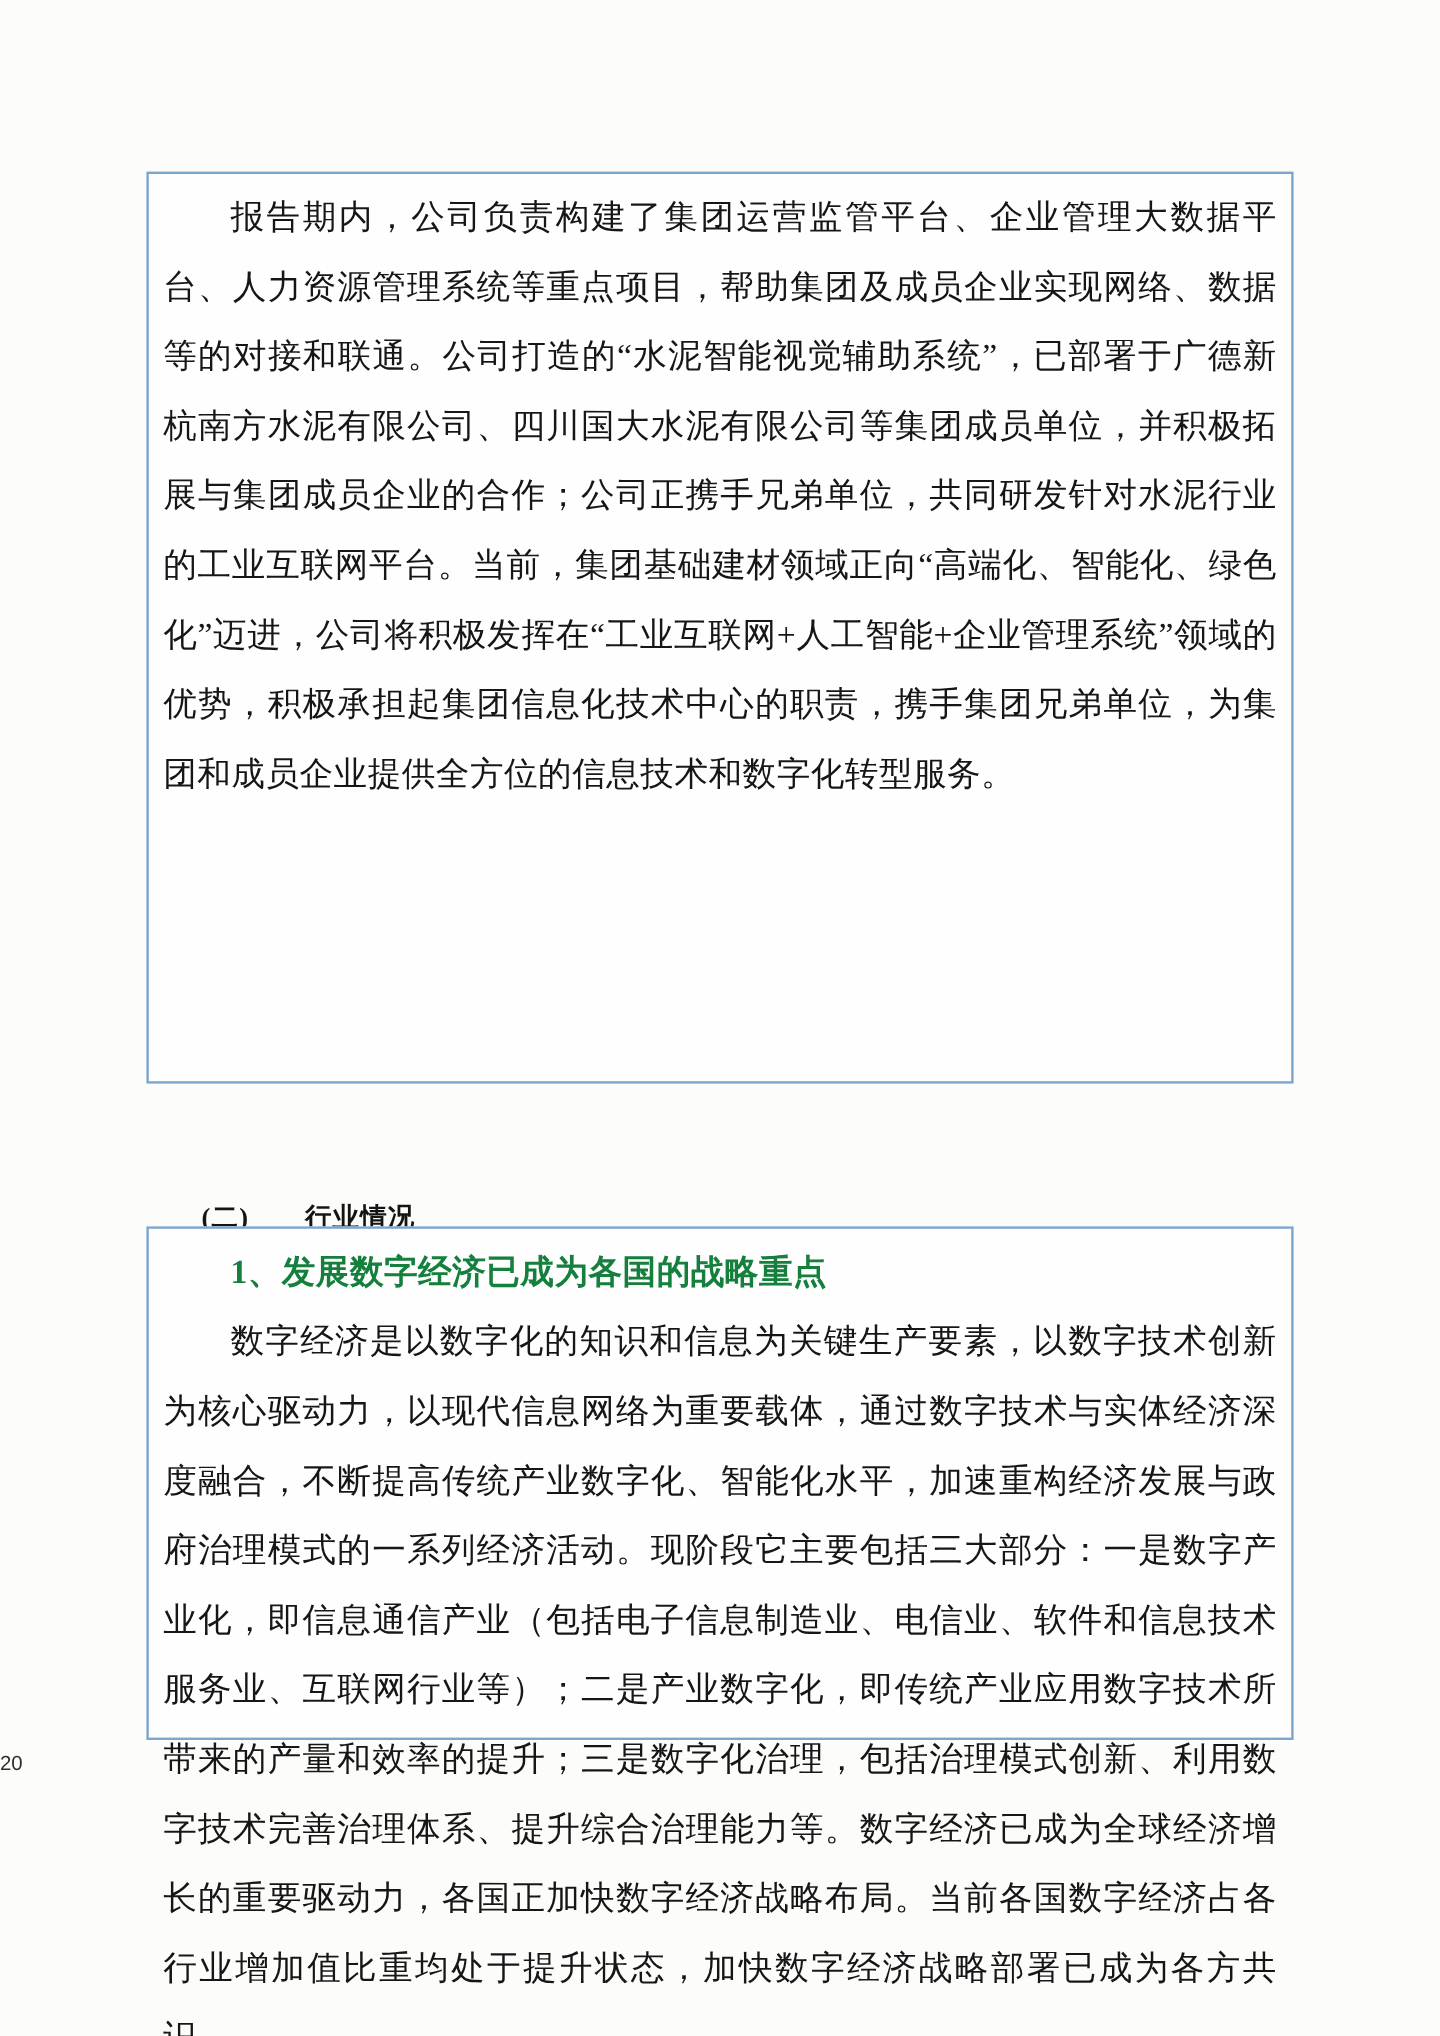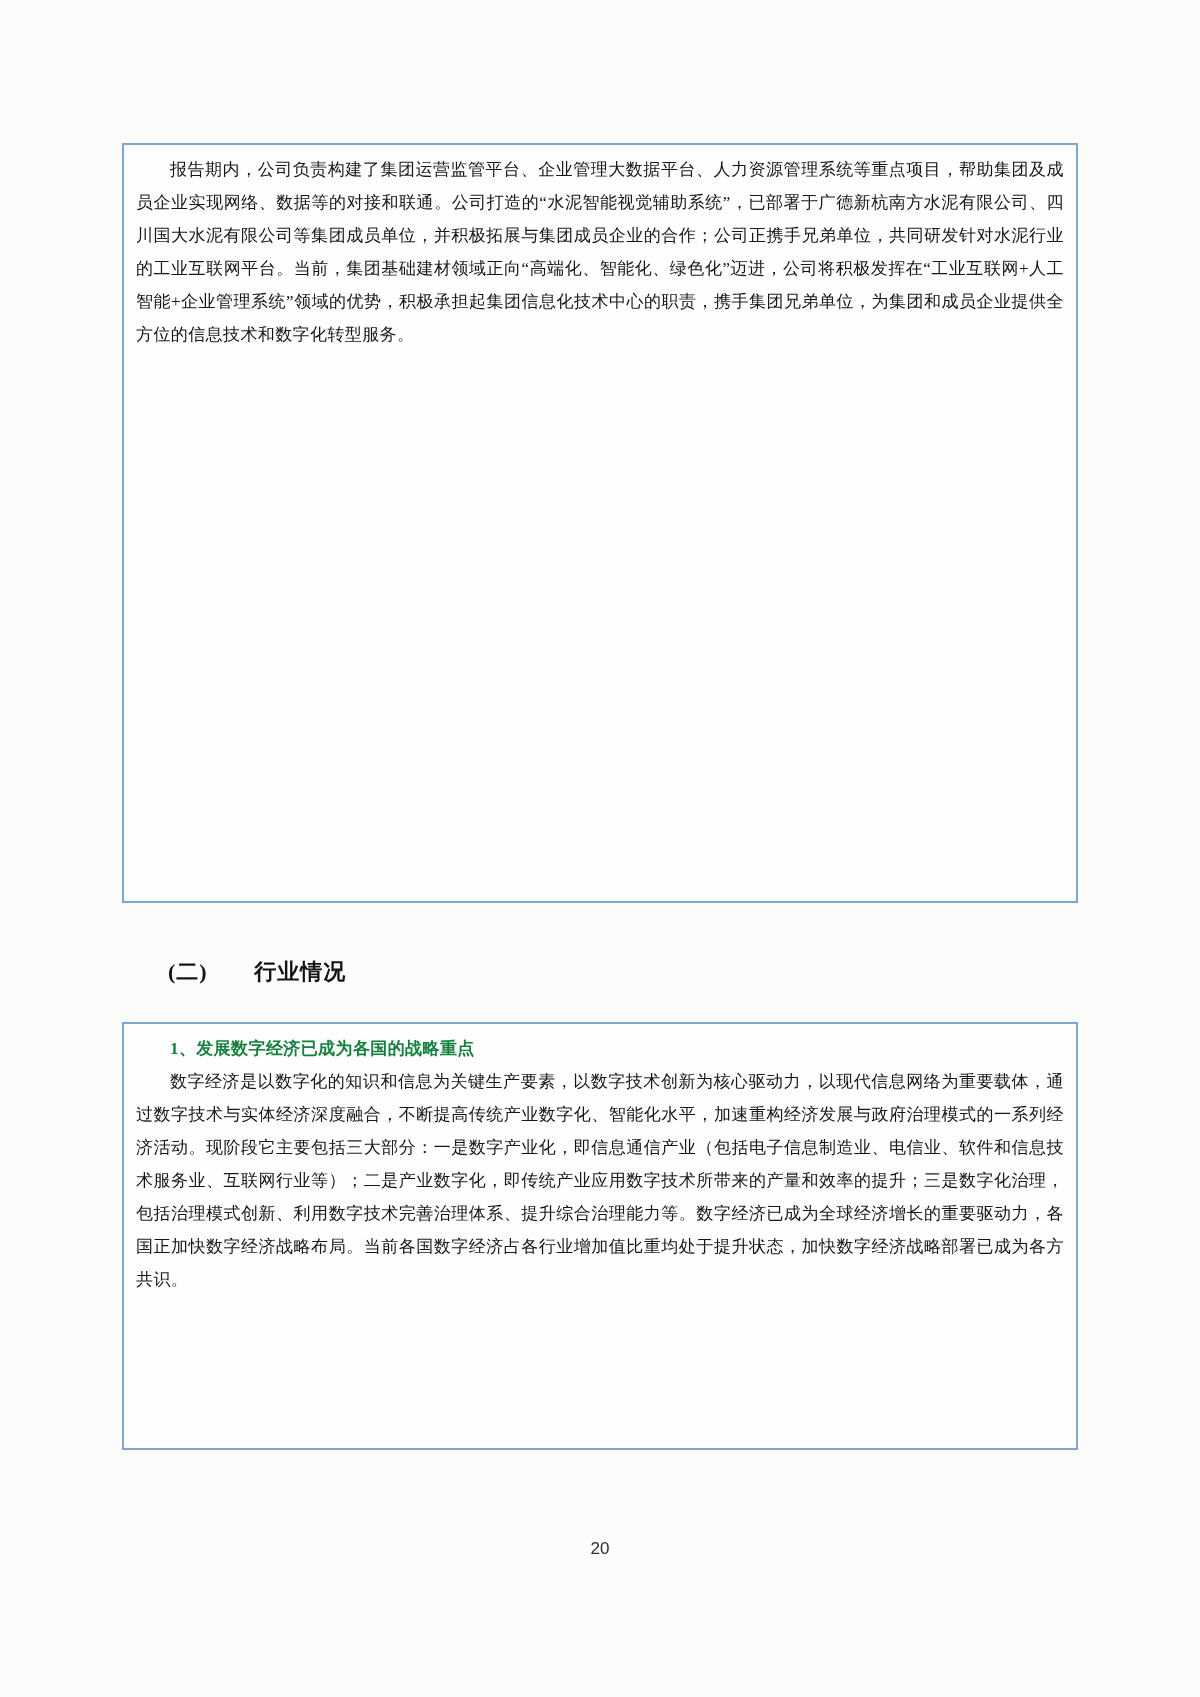--- a/index.html
+++ b/index.html
@@ -20,48 +20,47 @@
     width: 956px;
     box-sizing: border-box;
     border: 2px solid #7ba6d0;
     background: #fefefe;
     padding: 8px 12px 8px 12px;
   }
   #box1 { top: 143px; height: 760px; }
   #box2 { top: 1022px; height: 428px; }
   .text-box p {
     margin: 0;
-    font-size: 17px;
-    line-height: 33px;
+    font-size: 28px;
+    line-height: 58px;
     text-align: justify;
     text-indent: 2em;
     letter-spacing: 0.4px;
     font-family: Liberation Serif, serif;
   }
   .box-heading {
     font-weight: bold;
     color: #15803d;
   }
   .section-heading {
     position: absolute;
     top: 957px;
     left: 168px;
     font-size: 22px;
     font-weight: bold;
     color: #141414;
     letter-spacing: 1px;
   }
   .section-heading .sec-num { display: inline-block; }
-  .section-heading .sec-title { display: inline-block; margin-left: 40px; }
+  .section-heading .sec-title { display: inline-block; margin-left: 40px; margin-top: 43px; }
   .page-number {
     position: absolute;
-    top: 1539px;
+    top: 1460px;
     left: 0;
     width: 100%;
-    text-align: center;
     font-family: "Liberation Sans", "DejaVu Sans", sans-serif;
     font-size: 17px;
     color: #2e2e2e;
   }
 </style>
 </head>
 <body>
 
 <div class="page">
 

